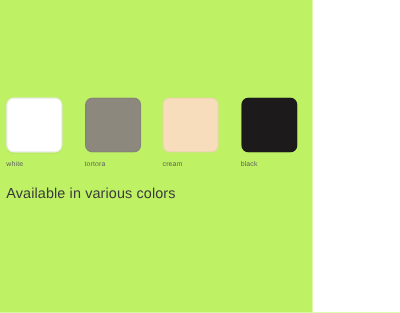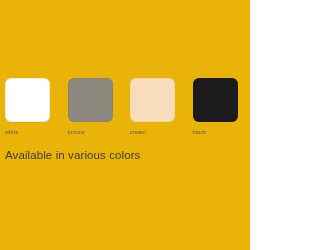--- a/index.html
+++ b/index.html
@@ -12,21 +12,21 @@
     height: 250px;
     overflow: hidden;
     font-family: "Liberation Sans", sans-serif;
     -webkit-font-smoothing: antialiased;
   }
 
   .product-colors {
     position: relative;
     width: 250px;
     height: 250px;
-    background: #eab308;
+    background: #bef264;
   }
 
   .swatch-row {
     position: absolute;
     top: 78px;
     left: 0;
     width: 250px;
     height: 62px;
     display: flex;
     align-items: flex-start;

